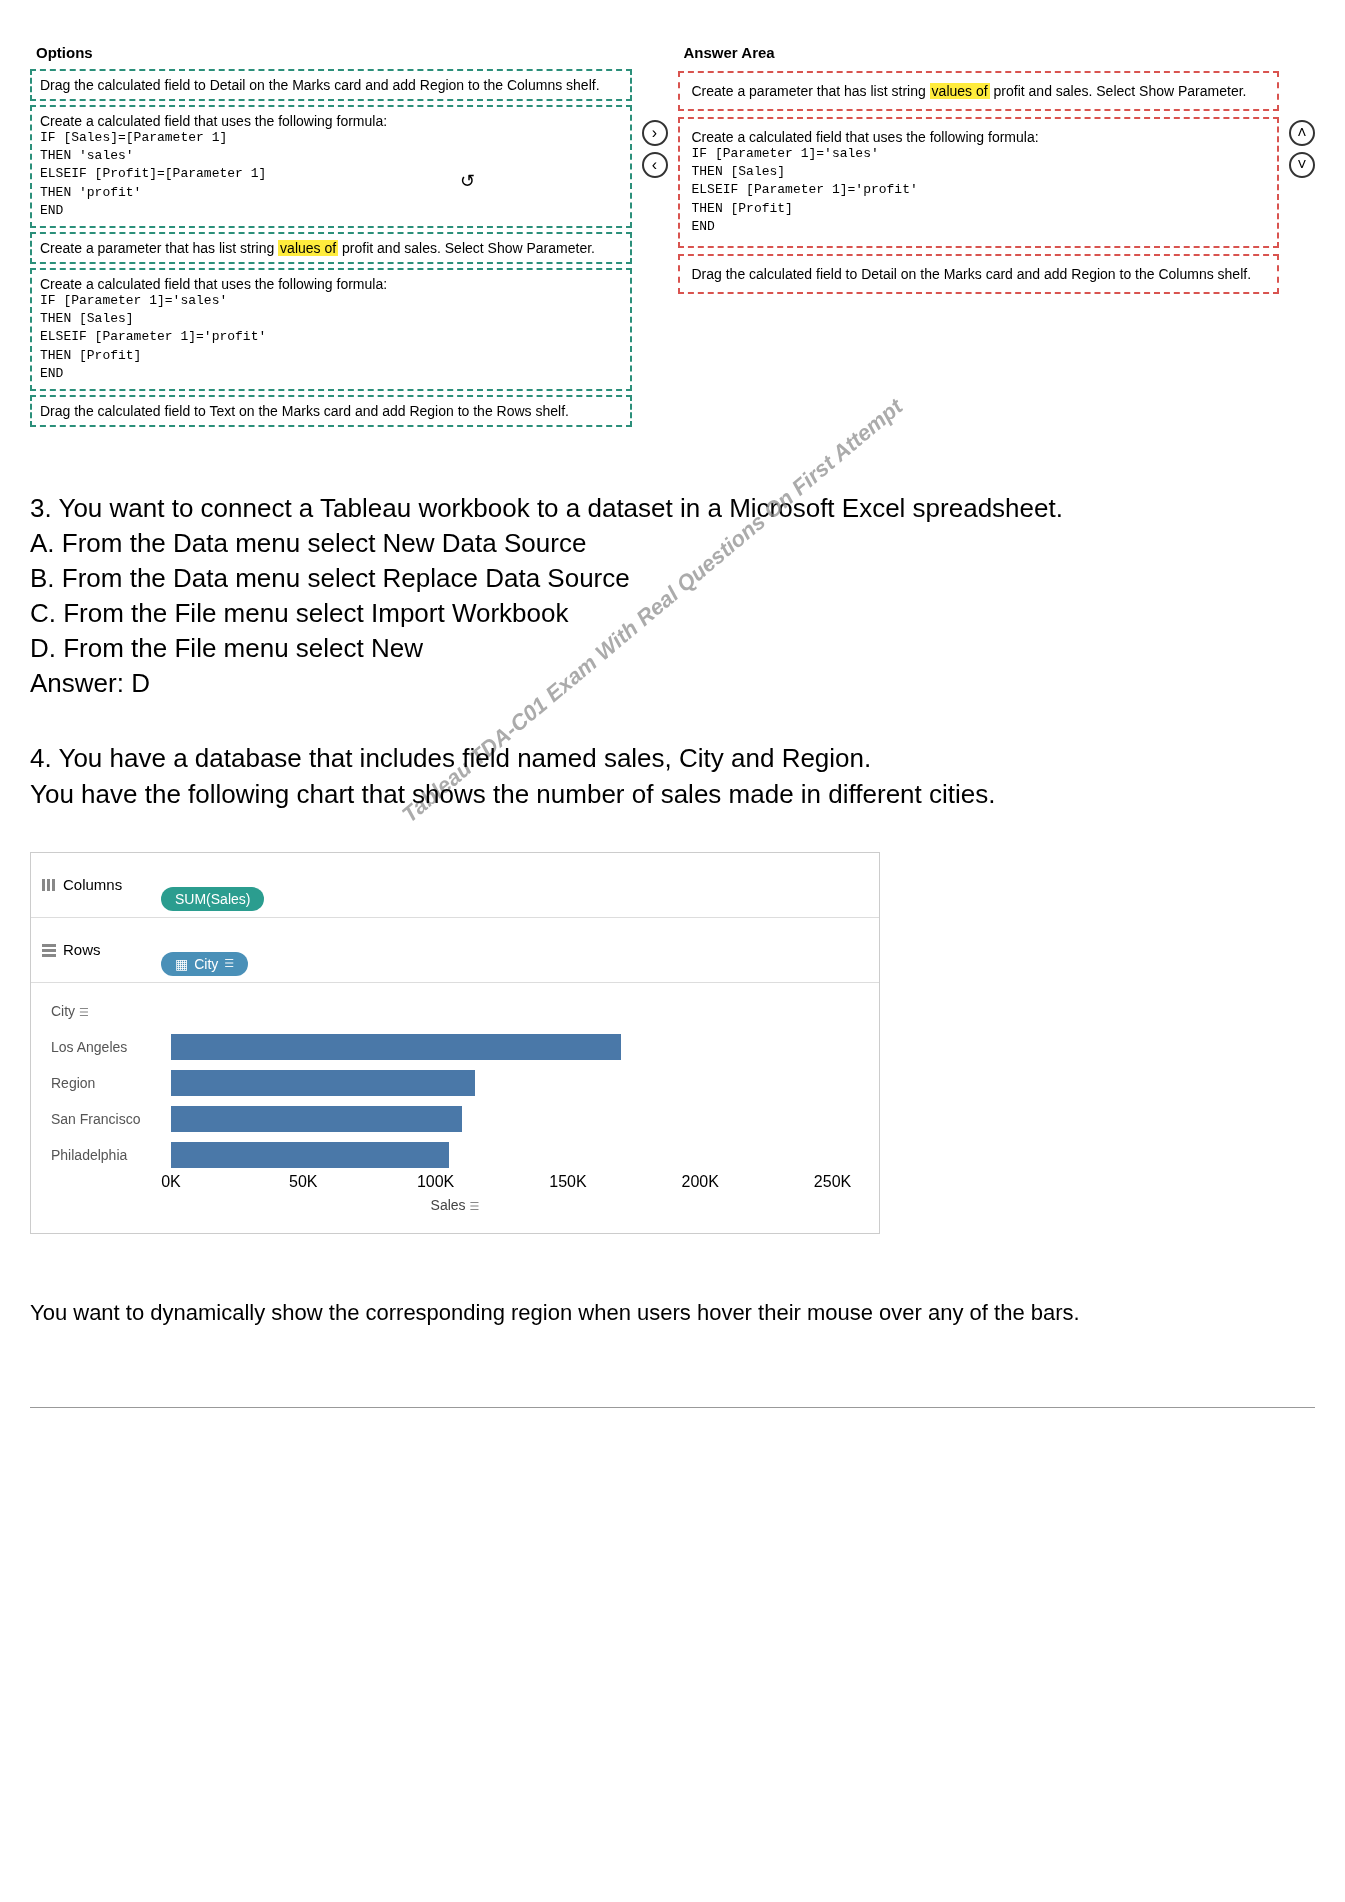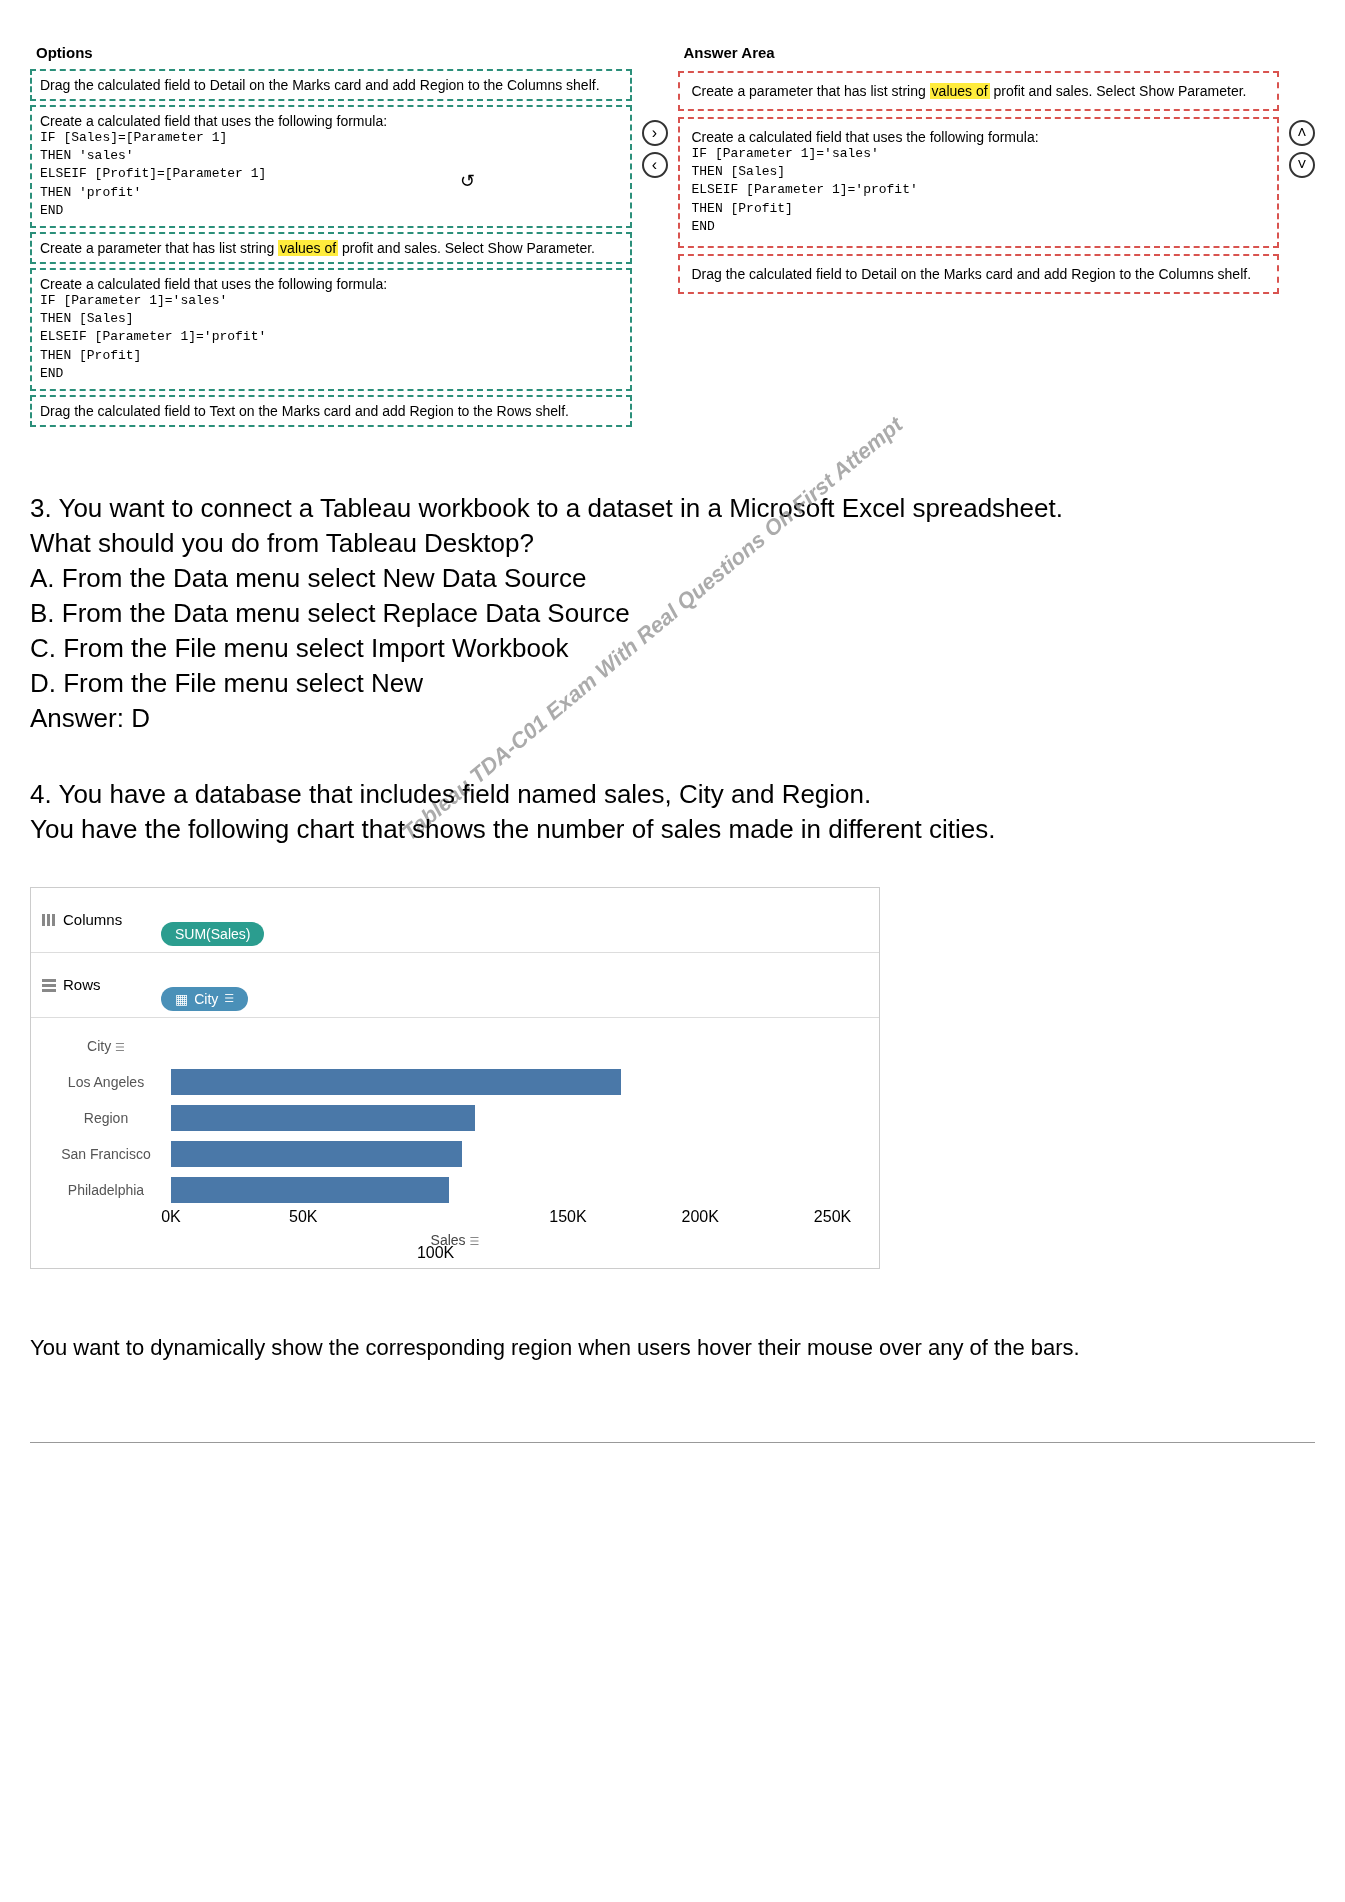--- a/index.html
+++ b/index.html
@@ -147,21 +147,21 @@
   .chart-area {
     padding: 10px 20px 20px 20px;
   }
   .bar-row {
     display: flex;
     align-items: center;
     height: 36px;
   }
   .bar-label {
     width: 120px;
-    text-align: center;
+    text-align: left;
     padding-right: 10px;
     font-size: 14px;
     color: #555;
   }
   .bar-track {
     flex: 1;
     height: 26px;
     position: relative;
   }
   .bar-fill {
@@ -262,21 +262,20 @@
     <div class="circle-btn">˄</div>
     <div class="circle-btn">˅</div>
   </div>
 
   <span class="cursor-icon">↺</span>
 </div>
 
 <div class="question-text" style="position:relative;">
   <div class="watermark">Tableau TDA-C01 Exam With Real Questions On First Attempt</div>
   <div>3. You want to connect a Tableau workbook to a dataset in a Microsoft Excel spreadsheet.</div>
-  <div>What should you do from Tableau Desktop?</div>
   <div>A. From the Data menu select New Data Source</div>
   <div>B. From the Data menu select Replace Data Source</div>
   <div>C. From the File menu select Import Workbook</div>
   <div>D. From the File menu select New</div>
   <div>Answer: D</div>
 </div>
 
 <div class="question-text">
   <div>4. You have a database that includes field named sales, City and Region.</div>
   <div>You have the following chart that shows the number of sales made in different cities.</div>
@@ -346,21 +345,21 @@
         <div class="bar-row">
           <div class="bar-label">Philadelphia</div>
           <div class="bar-track">
             <div class="bar-fill" style="width: 40.3846%;"></div>
           </div>
         </div>
       </div>
     <div class="x-axis-wrap" id="xaxis-host">
         <span class="x-tick" style="left: 0%;">0K</span>
         <span class="x-tick" style="left: 19.2308%;">50K</span>
-        <span class="x-tick" style="left: 38.4615%; margin-top: 36px;">100K</span>
+        <span class="x-tick" style="left: 38.4615%;">100K</span>
         <span class="x-tick" style="left: 57.6923%;">150K</span>
         <span class="x-tick" style="left: 76.9231%;">200K</span>
         <span class="x-tick" style="left: 96.1538%;">250K</span>
       </div>
     <div class="x-title">
       <span>Sales</span>
       <span style="font-size:11px;color:#888;">☰</span>
     </div>
   </div>
 </div>

